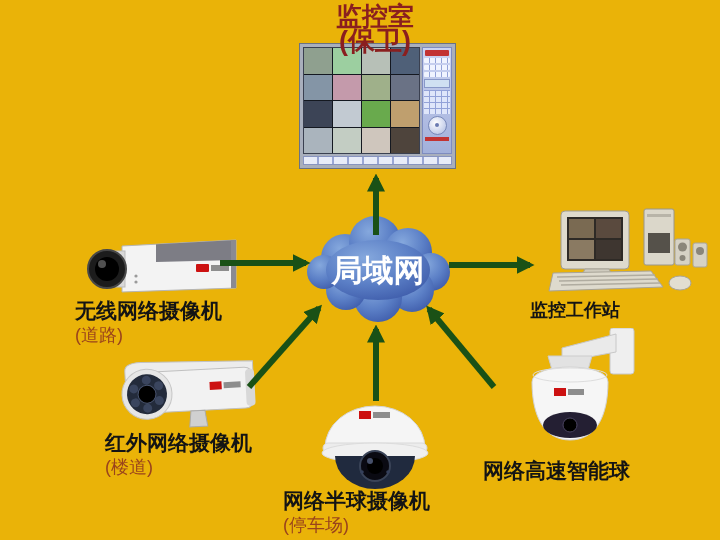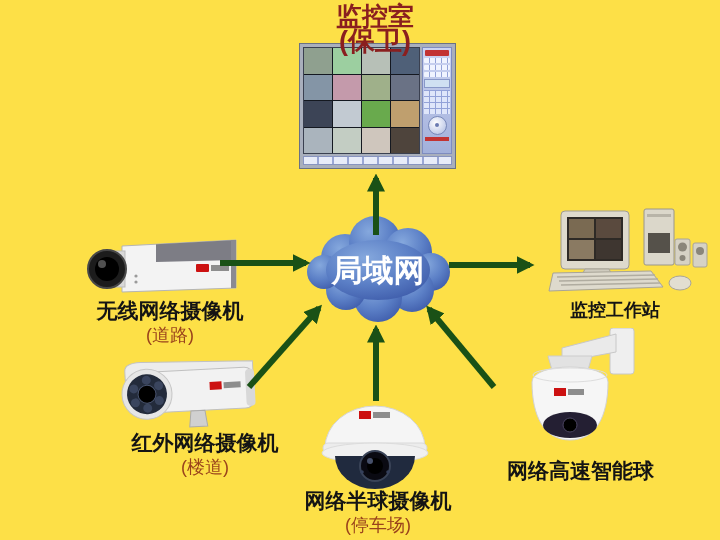--- a/index.html
+++ b/index.html
@@ -1,25 +1,25 @@
 <!DOCTYPE html>
 <html style="--arrow: #1a5116; --title: #8a1f1f; --label: #141414; --sublabel: #9a431c; --cloud_light: #85a8dd; --cloud_mid: #5b7fc6; --cloud_dark: #3c59a8; --logo: #cc1111;"><head>
 <meta charset="utf-8">
 <style>
   html,body{margin:0;padding:0;}
   body{font-family:"Liberation Sans","DejaVu Sans",sans-serif;background:#fff;}
-  #canvas{position:relative;width:720px;height:540px;background:#fde047;overflow:hidden;}
+  #canvas{position:relative;width:720px;height:540px;background:#eab308;overflow:hidden;}
 
   .abs{position:absolute;}
 
   
   .title-block{left:275px;top:2px;width:200px;text-align:center;z-index:5;}
   .title-line1{font-size:26px;font-weight:bold;color:var(--title);line-height:28px;}
   .title-line2{font-size:27px;font-weight:bold;color:var(--title);line-height:23px;}
-  .label-block{text-align:center;z-index:5;}
+  .label-block{z-index:5;}
   .label-main{font-size:21px;font-weight:bold;color:var(--label);line-height:25px;}
   .label-sub{font-size:18px;font-weight:normal;color:var(--sublabel);line-height:25px;}
   .label-ws .label-main{font-size:18px;}
 
   
   .monitor{left:299px;top:43px;width:157px;height:126px;background:#a9afbc;
            border:1px solid #6a7284;box-sizing:border-box;padding:3px;
            display:flex;flex-direction:column;z-index:2;}
   .mon-body{flex:1;display:flex;min-height:0;}
   .mon-grid{flex:1;display:grid;grid-template-columns:repeat(4,1fr);

